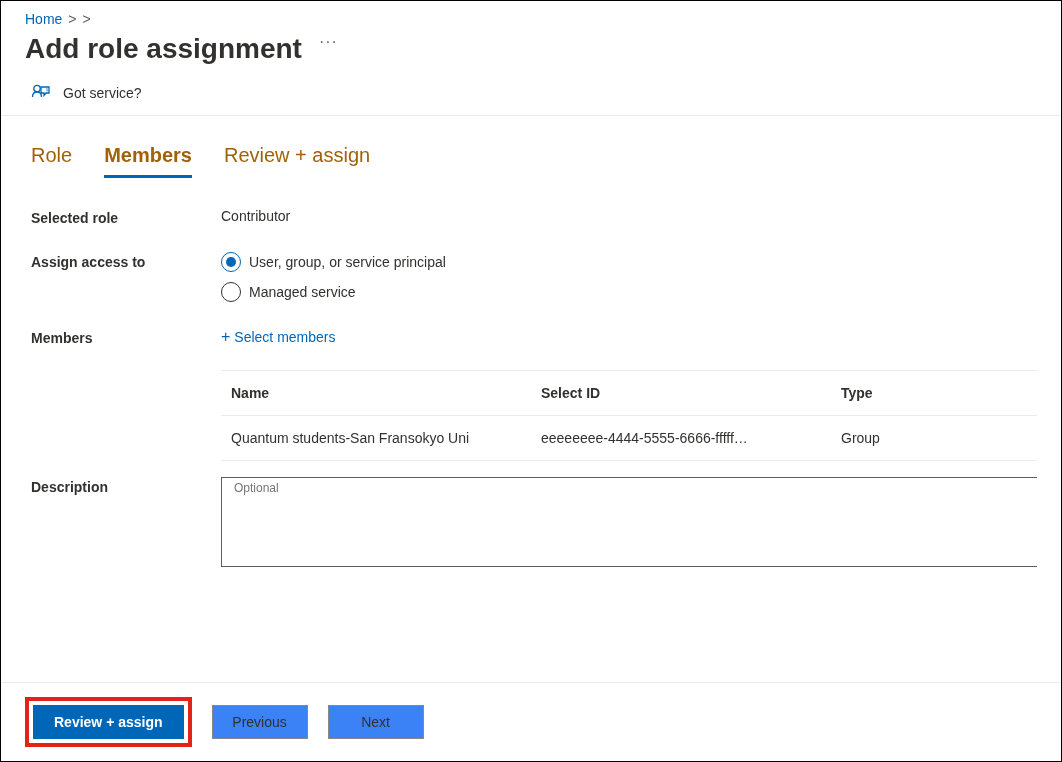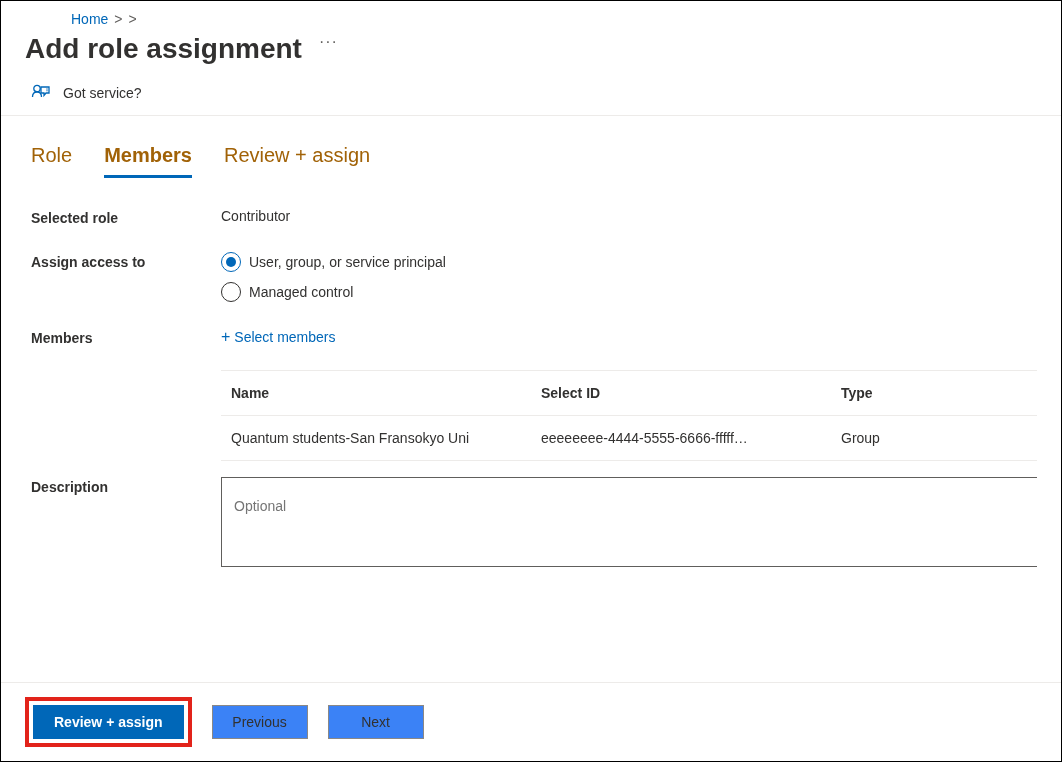--- a/index.html
+++ b/index.html
@@ -13,21 +13,20 @@
       border: 1px solid #000;
       position: relative;
       overflow: hidden;
     }
     .breadcrumb {
       padding: 10px 24px 6px 24px;
       display: flex;
       align-items: center;
       gap: 6px;
       font-size: 14px;
-      margin-left: 46px;
     }
     .breadcrumb a { color: #0067b8; text-decoration: none; cursor: pointer; }
     .breadcrumb .sep { color: #605e5c; }
     .page-title-row {
       padding: 0 24px 18px 24px;
       display: flex;
       align-items: flex-start;
       gap: 17px;
     }
     .page-title {
@@ -142,23 +141,23 @@
       color: #323130;
     }
     .col-name { width: 310px; }
     .col-object { width: 300px; }
     .col-type { flex: 1; }
     .description-area {
       width: 100%;
       min-height: 90px;
       border: 1px solid #605e5c;
       border-right: none;
-      padding: 20px 12px;
+      padding: 3px 12px;
       font-family: inherit;
-      font-size: 14px;
+      font-size: 12px;
       color: #4c1d95;
       resize: none;
     }
     .footer {
       position: absolute;
       bottom: 0;
       left: 0;
       right: 0;
       border-top: 1px solid #edebe9;
       padding: 14px 24px;
@@ -231,21 +230,21 @@
   <div class="form-row">
     <div class="form-label">Assign access to</div>
     <div class="form-value">
       <div class="radio-group">
         <div class="radio-item">
           <span class="radio checked"></span>
           <span>User, group, or service principal</span>
         </div>
         <div class="radio-item">
           <span class="radio"></span>
-          <span>Managed control</span>
+          <span>Managed service</span>
         </div>
       </div>
     </div>
   </div>
 
   <div class="form-row tight">
     <div class="form-label">Members</div>
     <div class="form-value">
       <span class="select-members">
         <span class="plus">+</span>

